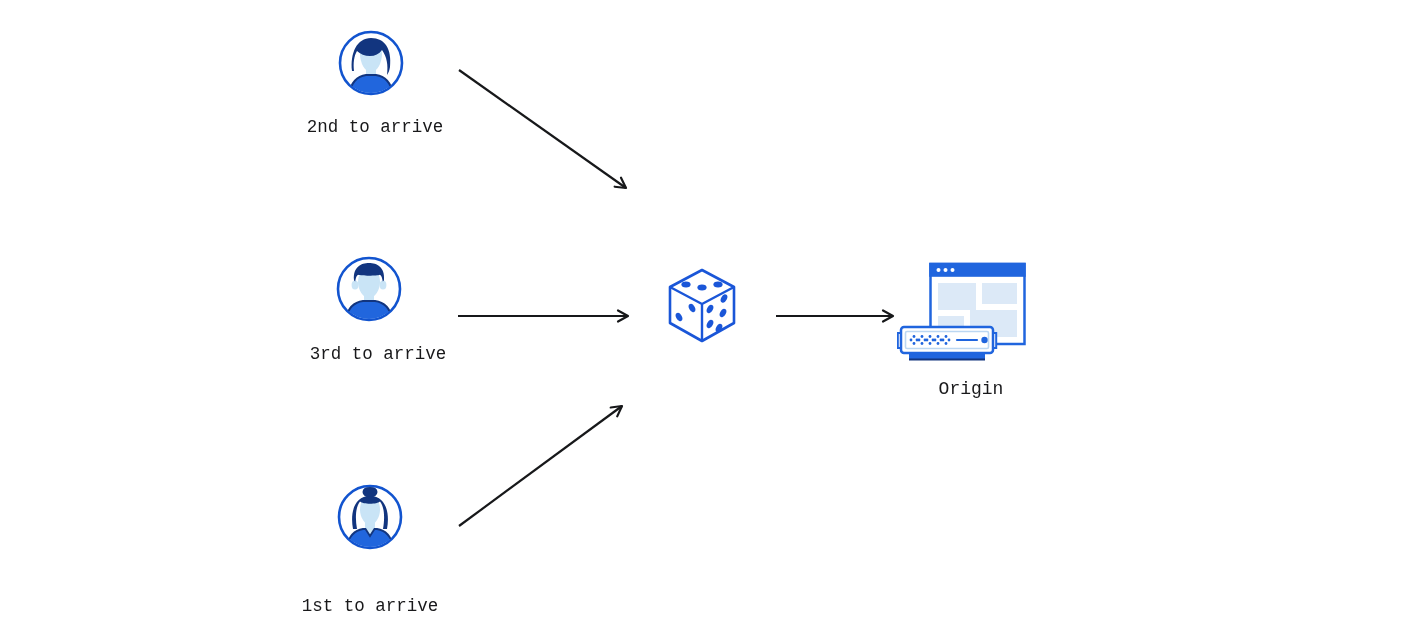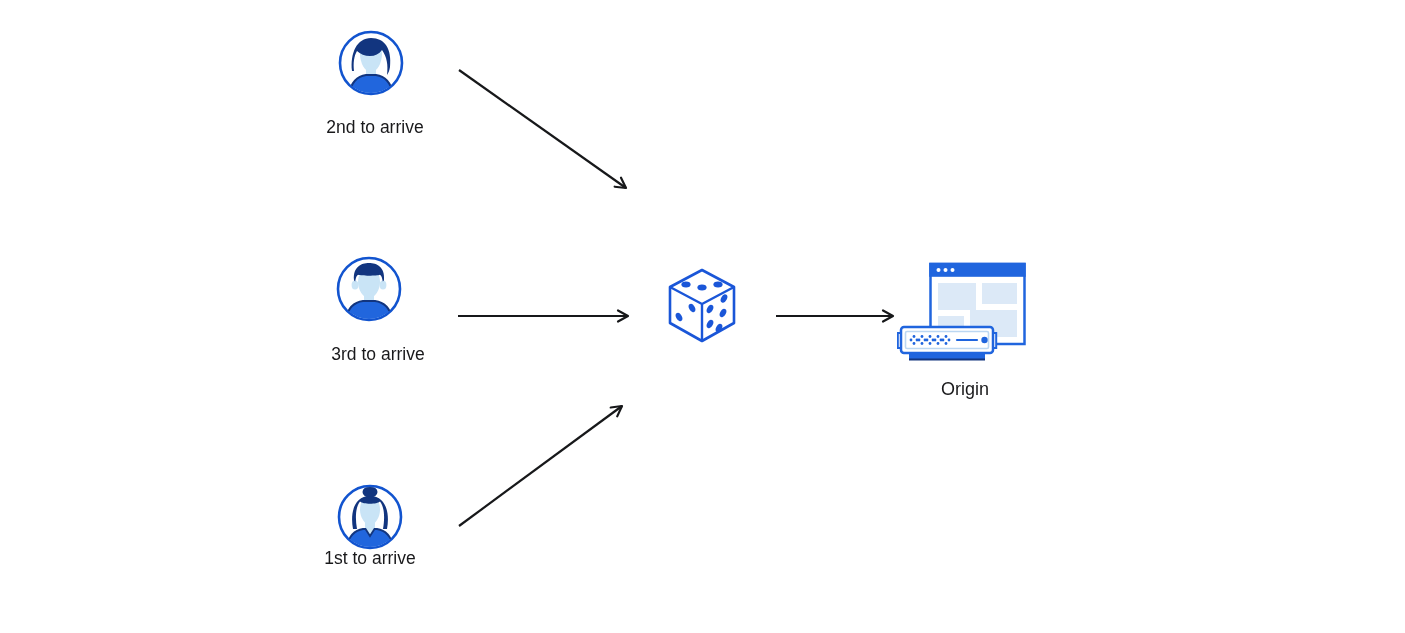--- a/index.html
+++ b/index.html
@@ -1,25 +1,25 @@
 <!DOCTYPE html>
 <html><head>
 <meta charset="utf-8">
 <style>
   html,body{margin:0;padding:0;background:#ffffff;}
   .stage{
     position:relative;width:1405px;height:633px;background:#ffffff;
-    overflow:hidden;font-family:Liberation Sans, sans-serif;
+    overflow:hidden;font-family:Liberation Mono, monospace;
   }
   .abs{position:absolute;}
   .label{
     position:absolute;transform:translateX(-50%);
     font-size:17.5px;line-height:1.2;color:#19191b;white-space:nowrap;
   }
-  .origin-label{font-size:18px;}
+  .origin-label{font-size:18px;margin-left:6px;}
   svg{display:block;}
 </style>
 </head>
 <body>
 
 <div class="stage">
 
   <svg class="abs" style="left:0;top:0" width="1405" height="633" viewBox="0 0 1405 633">
     <defs>
       <marker id="arrowHead" markerUnits="userSpaceOnUse" markerWidth="18" markerHeight="18" refX="13" refY="8" orient="auto">
@@ -75,21 +75,21 @@
     <circle cx="34" cy="34" r="31" fill="#ffffff" stroke="#1254cf" stroke-width="2.6"></circle>
     <g clip-path="url(#clipC)">
       <ellipse cx="34" cy="9" rx="7.5" ry="5.5" fill="#12357f"></ellipse>
       <rect x="29" y="38" width="10" height="9" fill="#c9e4f6"></rect>
       <path d="M24,27 C24,18 28,15 34,15 C40,15 44,18 44,27 C44,34.5 39,42 34,42 C29,42 24,34.5 24,27 Z" fill="#c9e4f6"></path>
       <path d="M17,46 C14,30 18,13 34,13 C50,13 54,30 51,46 L47,46 C49,34 48.4,24.5 44,18.6 C41,21.6 27,21.6 24,18.6 C19.6,24.5 19,34 21,46 Z" fill="#12357f"></path>
       <path d="M27,45 L34,56.5 L41,45 Z" fill="#c9e4f6"></path>
       <path d="M10,68 C12,52 20,47 27,46 L29.5,46 L34,53 L38.5,46 L41,46 C48,47 56,52 58,68 Z" fill="#2166dd" stroke="#12357f" stroke-width="1.8"></path>
     </g>
   </svg>
-  <div class="label" style="left:370px;top:548px">1st to arrive</div>
+  <div class="label" style="left:370px;top:596px">1st to arrive</div>
 
   <svg class="abs" style="left:665px;top:265px" width="74" height="82" viewBox="0 0 74 82">
     <path d="M37,5 L69,22 L69,58 L37,76 L5,58 L5,22 Z" fill="#ffffff" stroke="#1a56d8" stroke-width="2.6" stroke-linejoin="round"></path>
     <path d="M5,22 L37,39 L69,22 M37,39 L37,76" fill="none" stroke="#1a56d8" stroke-width="2.4" stroke-linejoin="round"></path>
 
     <ellipse cx="21" cy="19.5" rx="4.6" ry="2.9" fill="#1a56d8"></ellipse>
     <ellipse cx="37" cy="22.5" rx="4.6" ry="2.9" fill="#1a56d8"></ellipse>
     <ellipse cx="53" cy="19.5" rx="4.6" ry="2.9" fill="#1a56d8"></ellipse>
 
     <ellipse cx="27" cy="43" rx="2.9" ry="4.4" transform="rotate(-28 27 43)" fill="#1a56d8"></ellipse>

